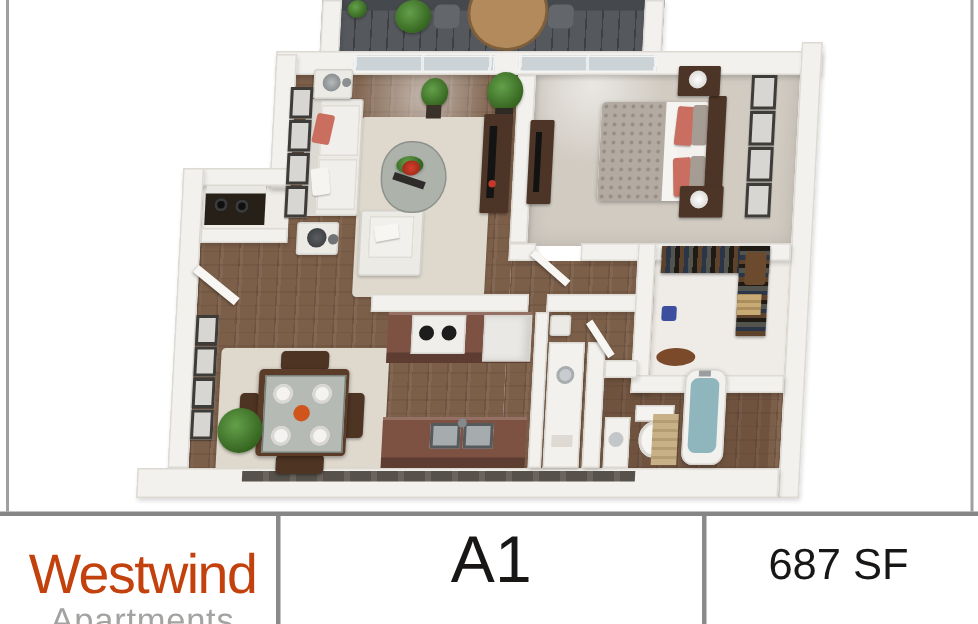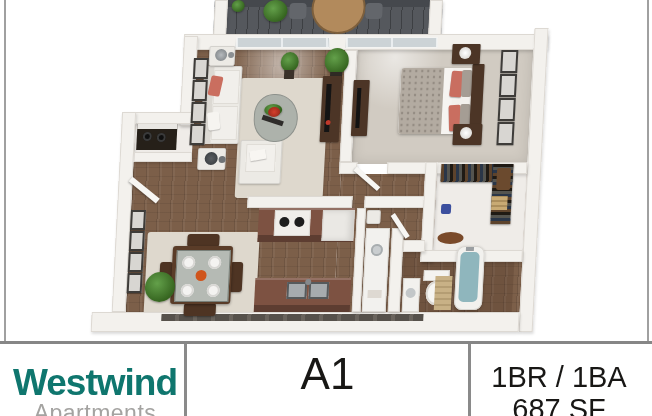--- a/index.html
+++ b/index.html
@@ -24,21 +24,21 @@
   .plant{background:radial-gradient(circle at 40% 38%,#63a04a,#35641f 72%);border-radius:50%;box-shadow:0 1px 2px rgba(0,0,0,.35);}
   .glass{background:repeating-linear-gradient(90deg,#e9edef 0 2px,#ccd3d6 2px 45px);box-shadow:inset 0 0 0 1px #f4f4f2;}
   .pic{background:#d8d6d2;border:2px solid #3e3c39;box-shadow:0 1px 1px rgba(0,0,0,.3);}
   .sun{background:radial-gradient(ellipse at 50% 20%,rgba(255,255,255,.55),rgba(255,255,255,0) 70%);}
   .deckboards{background-color:#55585d;background-image:repeating-linear-gradient(90deg,rgba(0,0,0,.28) 0 1px,transparent 1px 11px);}
   .doorleaf{background:#f7f6f3;box-shadow:0 1px 2px rgba(0,0,0,.3);}
   
   #footer{position:absolute;left:0;top:341px;width:652px;height:75px;background:#fff;border-top:3px solid #868686;box-sizing:border-box;}
   .vdiv{position:absolute;top:0;width:3px;height:72px;background:#8a8a8a;}
   .cell{position:absolute;top:0;height:72px;text-align:center;color:#1c1b19;}
-  .brand-name{font-size:37px;line-height:1.0;color:#0f766e;letter-spacing:-1px;font-weight:bold;}
+  .brand-name{font-size:37px;line-height:1.0;color:#c2410c;letter-spacing:-1px;}
   .brand-sub{font-size:23px;line-height:1.1;color:#a4a3a1;letter-spacing:.5px;}
   .layout-line{font-size:44px;line-height:1.08;color:#181715;}
   .spec-line{font-size:29px;line-height:1.12;color:#181715;}
 </style>
 </head>
 <body>
 
 <div id="canvas">
 
   <div class="frame-v" style="left:4px;"></div>
@@ -205,18 +205,17 @@
     <div class="cell" style="left:6px;width:178px;padding-top:20px;">
       <div class="brand-name">Westwind</div>
       <div class="brand-sub">Apartments</div>
     </div>
 
     <div class="cell" style="left:187px;width:281px;padding-top:6px;">
       <div class="layout-line">A1</div>
     </div>
 
     <div class="cell" style="left:471px;width:176px;padding-top:17px;">
-      <div class="spec-line">1BR / 1BA</div>
       <div class="spec-line">687 SF</div>
     </div>
   </div>
 
 </div>
 
 </body></html>

